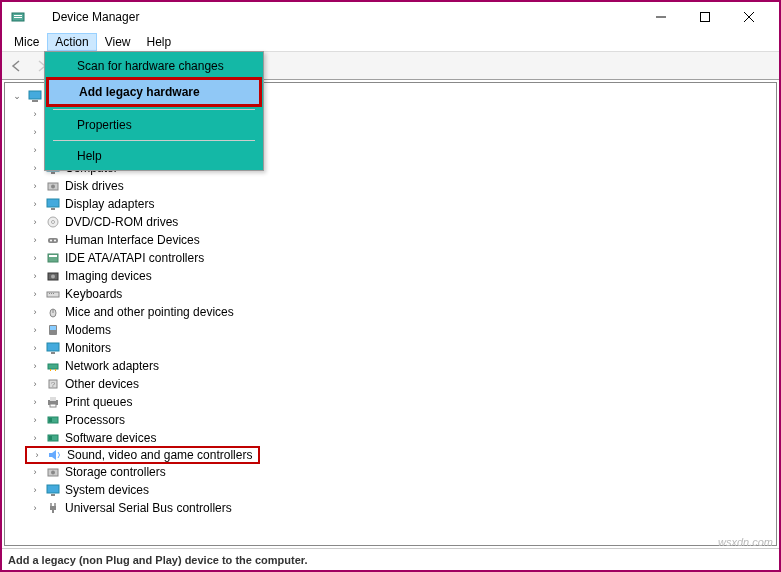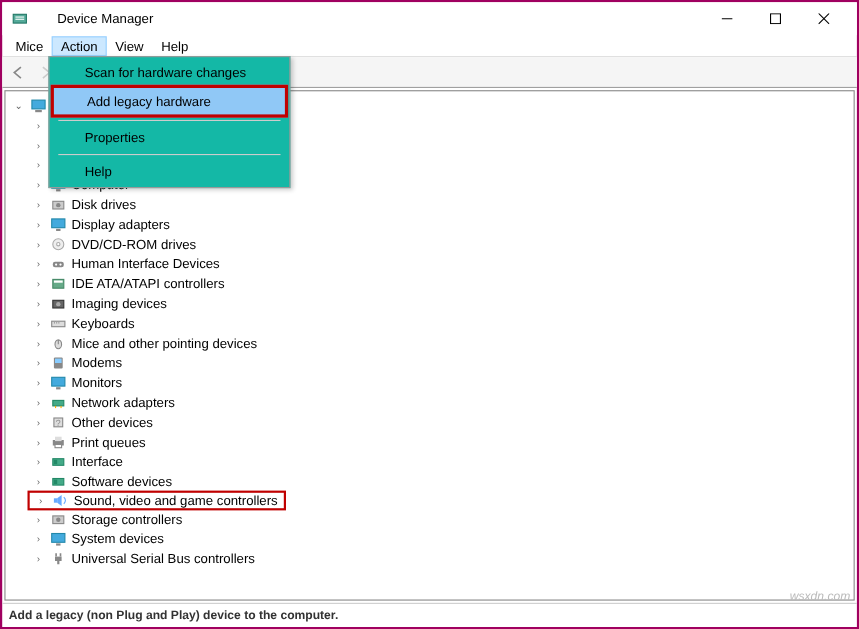--- a/index.html
+++ b/index.html
@@ -10,21 +10,21 @@
     .win-controls { display: flex; gap: 0; }
     .win-btn { width: 44px; height: 30px; display: flex; align-items: center; justify-content: center; font-size: 11px; cursor: pointer; }
     .menubar { display: flex; height: 20px; border-bottom: 1px solid #ddd; padding: 0 4px; font-size: 12px; align-items: center; }
     .menu-item { padding: 2px 8px; cursor: pointer; }
     .menu-item.active { background: #cce8ff; border: 1px solid #99d1ff; padding: 1px 7px; }
     .toolbar { height: 28px; border-bottom: 1px solid #a0a0a0; display: flex; align-items: center; padding: 0 4px; gap: 2px; background: #f5f5f5; }
     .tool-btn { width: 22px; height: 22px; display: flex; align-items: center; justify-content: center; cursor: pointer; color: #888; }
     .tool-sep { width: 1px; height: 20px; background: #ccc; margin: 0 2px; }
     .dropdown { position: absolute; top: 51px; left: 44px; width: 220px; background: #14b8a6; border: 1px solid #999; box-shadow: 2px 2px 4px rgba(0,0,0,0.2); z-index: 100; font-size: 12px; padding: 2px; }
     .dd-item { padding: 5px 30px; cursor: pointer; }
-    .dd-item.highlighted { background: #90c8f6; border: 3px solid #c00000; margin: -1px; position: relative; }
+    .dd-item.highlighted { background: #90c8f6; border: 3px solid #c00000; margin: -1px; position: relative; font-weight: bold; }
     .dd-sep { height: 1px; background: #ccc; margin: 3px 6px; }
     .content { flex: 1; overflow: auto; border: 1px solid #888; margin: 2px; background: #fff; padding: 4px 2px; position: relative; }
     .tree-root { font-size: 12px; }
     .tree-node { display: flex; align-items: center; height: 18px; padding-left: 4px; gap: 4px; cursor: pointer; white-space: nowrap; }
     .tree-children { padding-left: 18px; }
     .expander { width: 12px; height: 12px; display: flex; align-items: center; justify-content: center; color: #666; font-size: 9px; cursor: pointer; }
     .dev-icon { width: 16px; height: 16px; display: flex; align-items: center; justify-content: center; font-size: 12px; }
     .tree-node.highlighted { border: 2px solid #c00000; margin: -1px 0; display: inline-flex; padding-right: 6px; }
     .statusbar { height: 22px; border-top: 1px solid #ccc; font-size: 11px; color: #333; display: flex; align-items: center; padding: 0 6px; font-weight: bold; }
     .watermark { position: absolute; bottom: 24px; right: 8px; font-size: 11px; color: #bbb; font-style: italic; }
@@ -265,21 +265,21 @@
           </span>
           <span>Print queues</span>
         </div><div class="tree-node">
           <span class="expander">›</span>
           <span class="dev-icon">
             <svg width="14" height="14">
               <rect x="2" y="4" width="10" height="6" fill="#4a8" stroke="#286"></rect>
               <rect x="3" y="5" width="3" height="4" fill="#286"></rect>
             </svg>
           </span>
-          <span>Interface</span>
+          <span>Processors</span>
         </div><div class="tree-node">
           <span class="expander">›</span>
           <span class="dev-icon">
             <svg width="14" height="14">
               <rect x="2" y="4" width="10" height="6" fill="#4a8" stroke="#286"></rect>
               <rect x="3" y="5" width="3" height="4" fill="#286"></rect>
             </svg>
           </span>
           <span>Software devices</span>
         </div><div class="tree-node highlighted">

